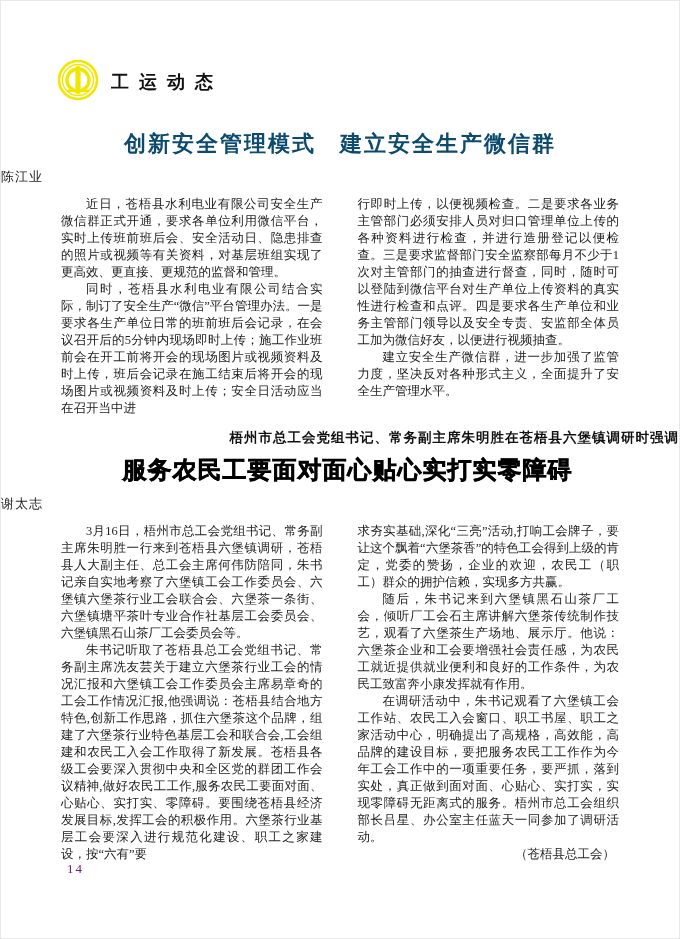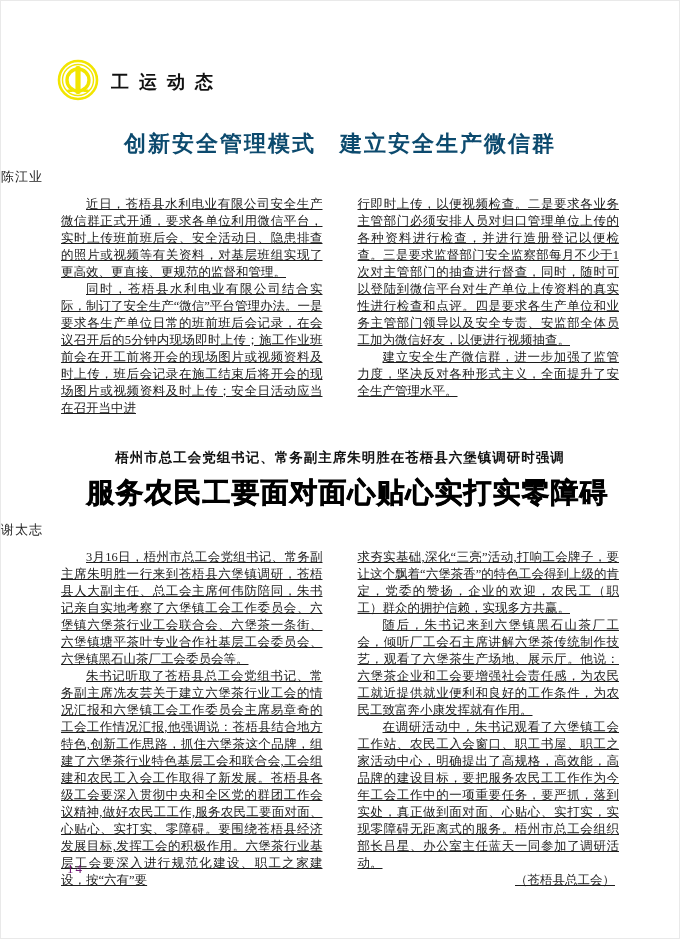--- a/index.html
+++ b/index.html
@@ -42,55 +42,54 @@
     margin-top: 9px;
     text-align: left;
     font-size: 13px;
     letter-spacing: 1px;
     color: #1c1c1c;
   }
   .columns {
     display: flex;
     gap: 35px;
     margin: 10px 60px 0 60px;
-    text-decoration: underline;
   }
   .col { flex: 1; min-width: 0; }
   .para {
     font-size: 12.5px;
     line-height: 17px;
     text-align: justify;
     word-break: break-all;
     color: #1c1c1c;
   }
   .para.indent { text-indent: 2em; }
   .inline-attr { float: right; }
   .attr-line {
     font-size: 12.5px;
     line-height: 17px;
     text-align: right;
     padding-right: 4px;
     color: #1c1c1c;
   }
   
   .a2-kicker {
-    margin-top: 32px;
-    text-align: center;
+    margin-top: 12px;
+    text-align: right;
     font-family: "Liberation Serif", serif;
     font-weight: 700;
     font-size: 13.5px;
     letter-spacing: 1px;
     color: #111;
   }
   .a2-title {
     margin-top: 7px;
     text-align: center;
     font-family: "Liberation Sans", sans-serif;
     font-weight: 900;
-    font-size: 28px;
+    font-size: 24px;
     letter-spacing: 1px;
     color: #000;
     padding-left: 15px;
     -webkit-text-stroke: 0.6px #000;
   }
   .page-number {
     position: absolute;
     left: 66px;
     top: 860px;
     font-size: 13px;

